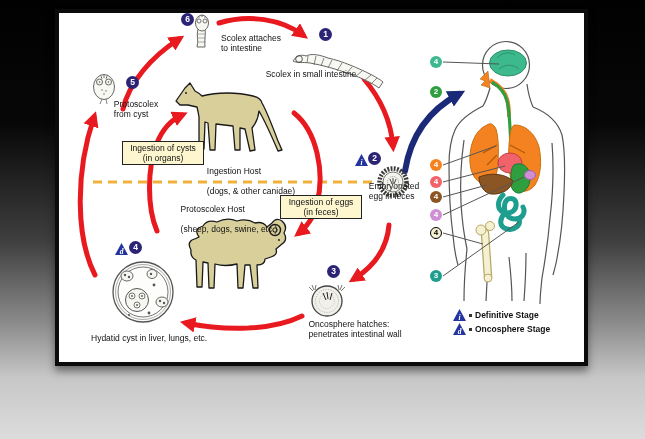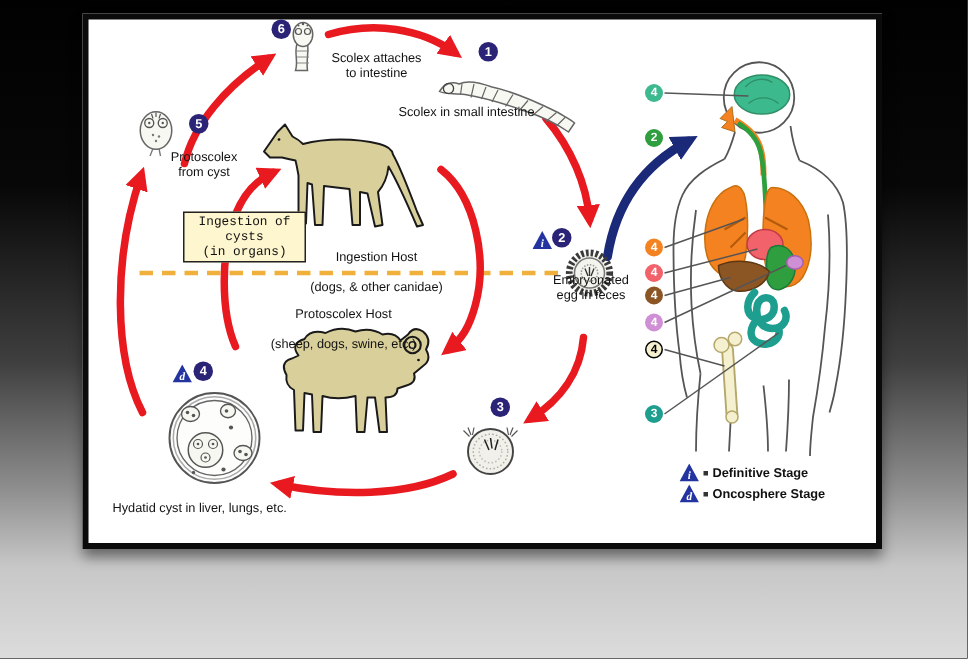--- a/index.html
+++ b/index.html
@@ -3,25 +3,25 @@
 <meta charset="utf-8">
 <style>
   html,body{margin:0;padding:0;background:#000;}
   .stage{position:relative;width:645px;height:439px;overflow:hidden;
     background:linear-gradient(180deg,#010101 0%,#070707 28%,#3f3f3f 55%,#8d8d8d 74%,#c7c7c7 86%,#dcdcdc 100%);
     font-family:"Liberation Sans","DejaVu Sans",sans-serif;}
   .panel{position:absolute;left:55px;top:9px;width:525px;height:349px;
     background:#fff;border:4px solid #0b0b0b;box-shadow:0 5px 8px rgba(0,0,0,.45);}
   .inner{position:absolute;left:0;top:0;width:525px;height:349px;}
   svg.art{position:absolute;left:0;top:0;}
-  .lbl{position:absolute;transform:translateX(-50%);text-align:center;
+  .lbl{position:absolute;transform:translateX(-50%);
     font-size:8.5px;line-height:10px;color:#111;white-space:pre-line;}
-  .lbl-left{position:absolute;text-align:left;font-size:8.5px;line-height:10px;color:#111;white-space:pre;}
+  .lbl-left{position:absolute;text-align:left;font-size:8.5px;line-height:10px;color:#111;white-space:pre;margin-left:16px;}
   .note{position:absolute;background:var(--notebg);border:1px solid #222;
-    font-size:8.5px;line-height:10px;color:#111;text-align:center;white-space:pre-line;padding:1px 2px;font-family:Liberation Mono, monospace;}
+    font-size:8.5px;line-height:10px;color:#111;text-align:center;white-space:pre-line;padding:1px 2px;}
   .snum{position:absolute;width:13px;height:13px;border-radius:50%;background:var(--navy);
     color:#fff;font-weight:bold;font-size:8.5px;line-height:13px;text-align:center;}
   .bnum{position:absolute;width:12px;height:12px;border-radius:50%;
     color:#fff;font-weight:bold;font-size:8px;line-height:12px;text-align:center;box-sizing:border-box;}
   .bnum.dark{color:#000;border:1px solid #000;line-height:10px;}
   .tri{position:absolute;}
   .tri polygon{fill:var(--tri);}
   .tri text{fill:#fff;font:italic bold 7.5px "Liberation Serif",serif;text-anchor:middle;}
   .legend-row{position:absolute;display:flex;align-items:center;gap:3px;font-size:8.5px;font-weight:bold;color:#111;}
   .legend-row .tri{position:static;}
@@ -229,24 +229,28 @@
    <div class="lbl" style="left:192px;top:143px">
      <div>Ingestion Host</div>
      <div>(dogs, &amp; other canidae)</div>
    </div>
    <div class="lbl" style="left:170px;top:181px">
      <div>Protoscolex Host</div>
      <div>(sheep, dogs, swine, etc.)</div>
    </div>
    <div class="lbl" style="left:335px;top:168px">Embryonated
 egg in feces</div>
+   <div class="lbl" style="left:296px;top:306px">Oncosphere hatches:
+penetrates intestinal wall</div>
    <div class="lbl-left" style="left:16px;top:320px">Hydatid cyst in liver, lungs, etc.</div>
 
    <div class="note" style="left:63px;top:128px;width:76px">Ingestion of cysts
 (in organs)</div>
+   <div class="note" style="left:221px;top:182px;width:76px">Ingestion of eggs
+(in feces)</div>
 
    <div class="bnum" style="left: 371px; top: 43px; background: rgb(61, 185, 142);">4</div>
    <div class="bnum" style="left: 371px; top: 73px; background: rgb(46, 158, 63);">2</div>
    <div class="bnum" style="left: 371px; top: 146px; background: rgb(245, 130, 32);">4</div>
    <div class="bnum" style="left: 371px; top: 163px; background: rgb(242, 98, 106);">4</div>
    <div class="bnum" style="left: 371px; top: 178px; background: rgb(139, 85, 36);">4</div>
    <div class="bnum" style="left: 371px; top: 196px; background: rgb(207, 143, 212);">4</div>
    <div class="bnum dark" style="left: 371px; top: 214px; background: rgb(245, 240, 207);">4</div>
    <div class="bnum" style="left: 371px; top: 257px; background: rgb(29, 158, 143);">3</div>
 

